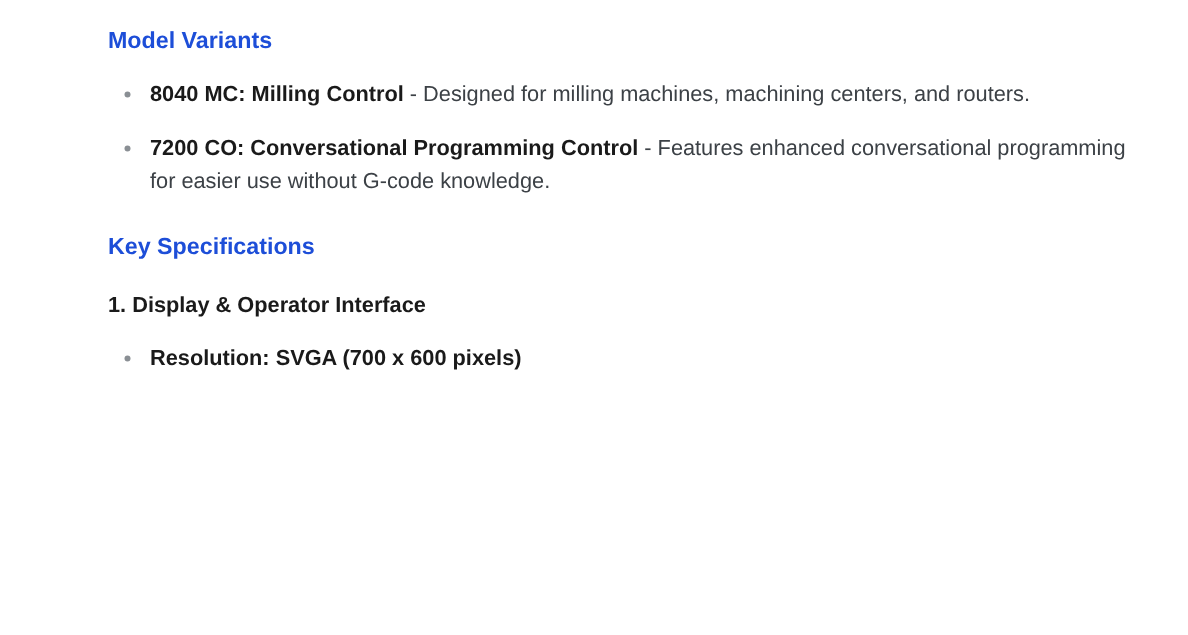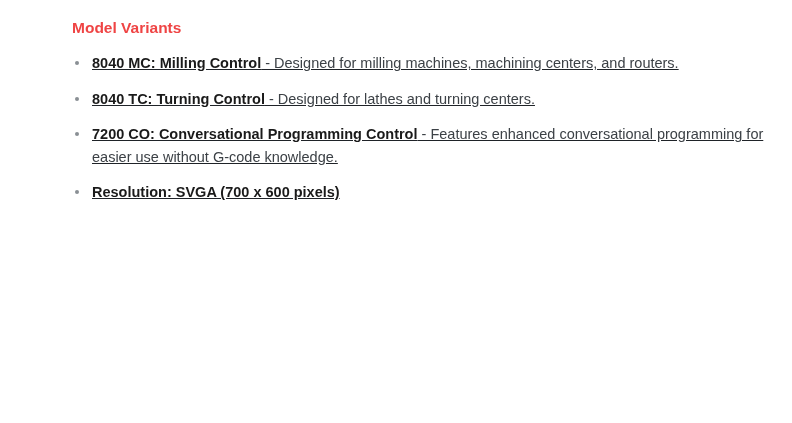--- a/index.html
+++ b/index.html
@@ -14,39 +14,38 @@
     color: #1f2328;
     overflow: hidden;
   }
   .doc {
     padding: 18px 14px 0 72px;
     box-sizing: border-box;
   }
   .h-sub {
     font-size: 15.5px;
     font-weight: bold;
-    color: #ef4444;
+    color: #1d4ed8;
     margin: 0 0 14px 0;
     line-height: 1.3;
   }
   .h-sub.spaced {
     margin-top: 22px;
   }
   .h-num {
     font-size: 14.5px;
     font-weight: bold;
     color: #1a1a1a;
     margin: 20px 0 14px 0;
     line-height: 1.3;
   }
   ul.bullets {
     list-style: none;
-    margin: 0;
+    margin: 8px;
     padding: 0;
-    text-decoration: underline;
   }
   ul.bullets li {
     position: relative;
     padding-left: 20px;
     margin-bottom: 13px;
     font-size: 14.5px;
     line-height: 1.55;
     color: #2b2f33;
   }
   ul.bullets li:before {
@@ -76,28 +75,27 @@
 
 <div class="doc">
 
   <h3 class="h-sub">Model Variants</h3>
 
   <ul class="bullets">
     <li>
       <span class="strong">8040 MC: Milling Control</span><span class="plain"> - Designed for milling machines, machining centers, and routers.</span>
     </li>
     <li>
-      <span class="strong">8040 TC: Turning Control</span><span class="plain"> - Designed for lathes and turning centers.</span>
-    </li>
-    <li>
       <span class="strong">7200 CO: Conversational Programming Control</span><span class="plain"> - Features enhanced conversational programming for easier use without G-code knowledge.</span>
     </li>
   </ul>
 
+  <h3 class="h-sub spaced">Key Specifications</h3>
 
+  <h4 class="h-num">1. Display &amp; Operator Interface</h4>
 
   <ul class="bullets tight">
     <li>
       <span class="strong">Resolution: SVGA (700 x 600 pixels)</span><span class="plain"></span>
     </li>
   </ul>
 
 </div>
 
 </body></html>

